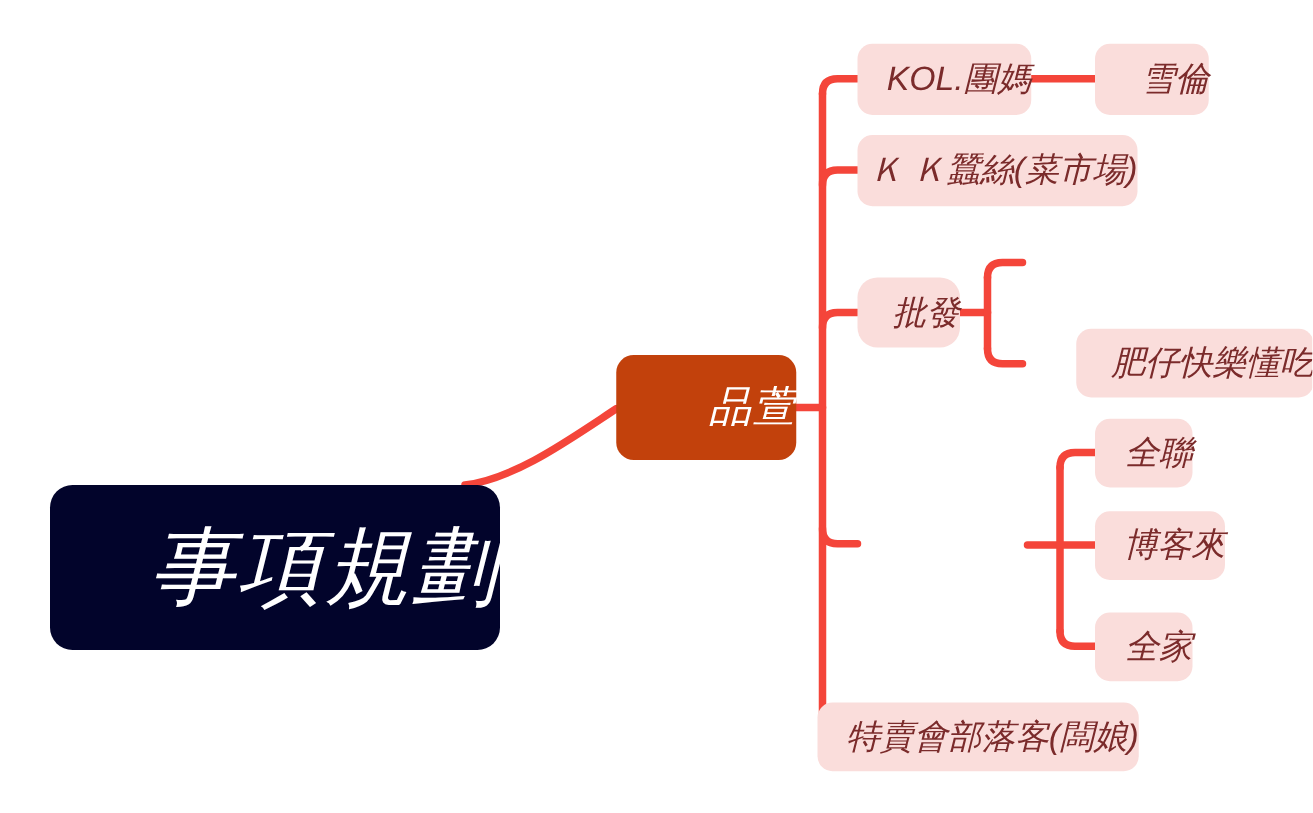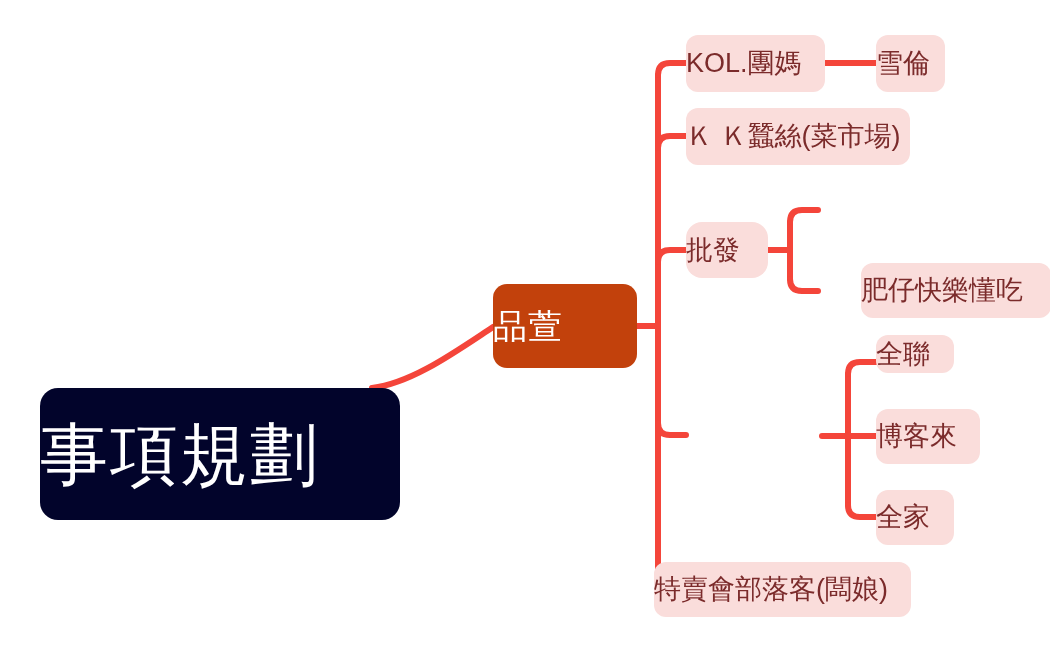--- a/index.html
+++ b/index.html
@@ -20,24 +20,25 @@
     left: 0;
     top: 0;
     width: 1050px;
     height: 650px;
     pointer-events: none;
   }
   .node {
     position: absolute;
     display: flex;
     align-items: center;
-    justify-content: flex-start;
+    justify-content: flex-end;
     box-sizing: border-box;
     white-space: nowrap;
     line-height: 1;
+    font-style: italic;
   }
   .node-root {
     background: #02042B;
     color: #ffffff;
     border-radius: 18px;
     font-size: 68px;
     letter-spacing: 2px;
     font-weight: 400;
   }
   .node-primary {
@@ -97,36 +98,36 @@
     <span>事項規劃</span>
   </div>
 
   <div class="node node-primary" style="left:493px; top:284px; width:144px; height:84px;">
     <span>品萱</span>
   </div>
 
   <div class="node node-leaf" style="left:686px; top:35px; width:139px; height:57px;">
     <span>KOL.團媽</span>
   </div>
-  <div class="node node-leaf" style="left:876px; top:35px; width:69px; height:57px;">
+  <div class="node node-leaf" style="left:876px; top:35px; width:91px; height:57px;">
     <span>雪倫</span>
   </div>
 
   <div class="node node-leaf" style="left:686px; top:108px; width:224px; height:57px;">
     <span>Ｋ Ｋ蠶絲(菜市場)</span>
   </div>
 
   <div class="node node-leaf" style="left:686px; top:222px; width:82px; height:56px;border-radius:16px;">
     <span>批發</span>
   </div>
   <div class="node node-leaf" style="left:818px; top:263px; width:190px; height:55px;margin-left:43px;">
     <span>肥仔快樂懂吃</span>
   </div>
 
-  <div class="node node-leaf" style="left:876px; top:335px; width:78px; height:38px;">
+  <div class="node node-leaf" style="left:876px; top:335px; width:78px; height:55px;">
     <span>全聯</span>
   </div>
   <div class="node node-leaf" style="left:876px; top:409px; width:104px; height:55px;">
     <span>博客來</span>
   </div>
   <div class="node node-leaf" style="left:876px; top:490px; width:78px; height:55px;">
     <span>全家</span>
   </div>
 
   <div class="node node-leaf" style="left:654px; top:562px; width:257px; height:55px;">

